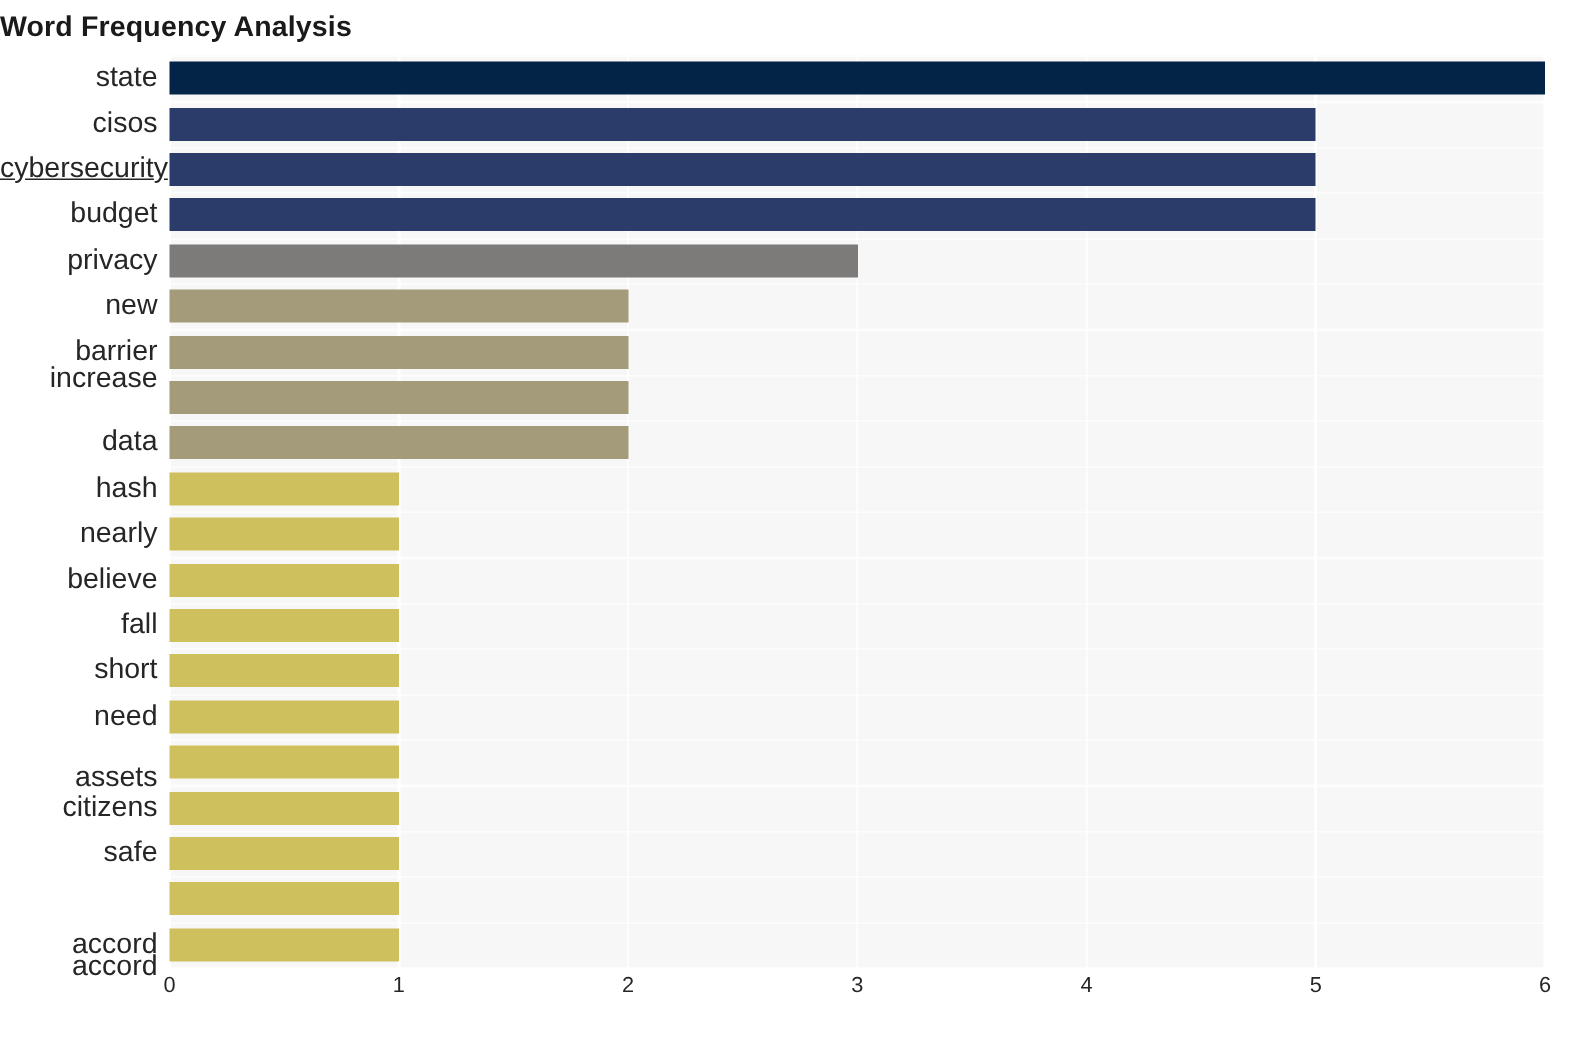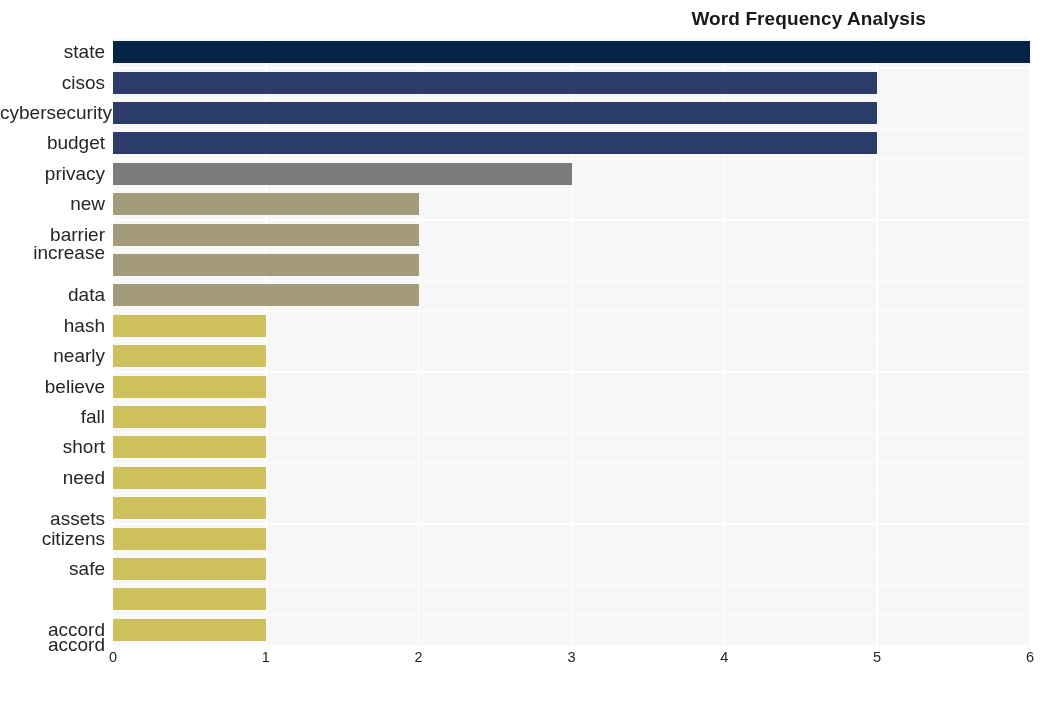--- a/index.html
+++ b/index.html
@@ -22,21 +22,21 @@
     height: 701px;
     background: #ffffff;
   }
 
   
   #chart-title {
     position: absolute;
     left: 0;
     top: 6px;
     width: 926px;
-    text-align: right;
+    text-align: left;
     font-size: 19px;
     font-weight: bold;
     color: #1a1a1a;
     letter-spacing: 0.1px;
     line-height: 26px;
   }
 
   
   #plot-area {
     position: absolute;
@@ -177,21 +177,21 @@
         <div class="bar" style="left: 0px; top: 490.6px; width: 152.833px; background: rgb(207, 192, 94);"></div>
         <div class="bar" style="left: 0px; top: 521px; width: 152.833px; background: rgb(207, 192, 94);"></div>
         <div class="bar" style="left: 0px; top: 551.4px; width: 152.833px; background: rgb(207, 192, 94);"></div>
         <div class="bar" style="left: 0px; top: 581.8px; width: 152.833px; background: rgb(207, 192, 94);"></div>
       </div>
   </div>
 
   <div id="ytick-layer">
       <div class="ylabel" style="top: 7.2px;">state</div>
       <div class="ylabel" style="top: 37.6px;">cisos</div>
-      <div class="ylabel" style="top: 68px;">cybersecurity</div>
+      <div class="ylabel" style="top: 68px; text-decoration: underline;">cybersecurity</div>
       <div class="ylabel" style="top: 98.4px;">budget</div>
       <div class="ylabel" style="top: 128.8px;">privacy</div>
       <div class="ylabel" style="top: 159.2px;">new</div>
       <div class="ylabel" style="top: 189.6px;">barrier</div>
       <div class="ylabel" style="top: 208px;">increase</div>
       <div class="ylabel" style="top: 250.4px;">data</div>
       <div class="ylabel" style="top: 280.8px;">hash</div>
       <div class="ylabel" style="top: 311.2px;">nearly</div>
       <div class="ylabel" style="top: 341.6px;">believe</div>
       <div class="ylabel" style="top: 372px;">fall</div>

